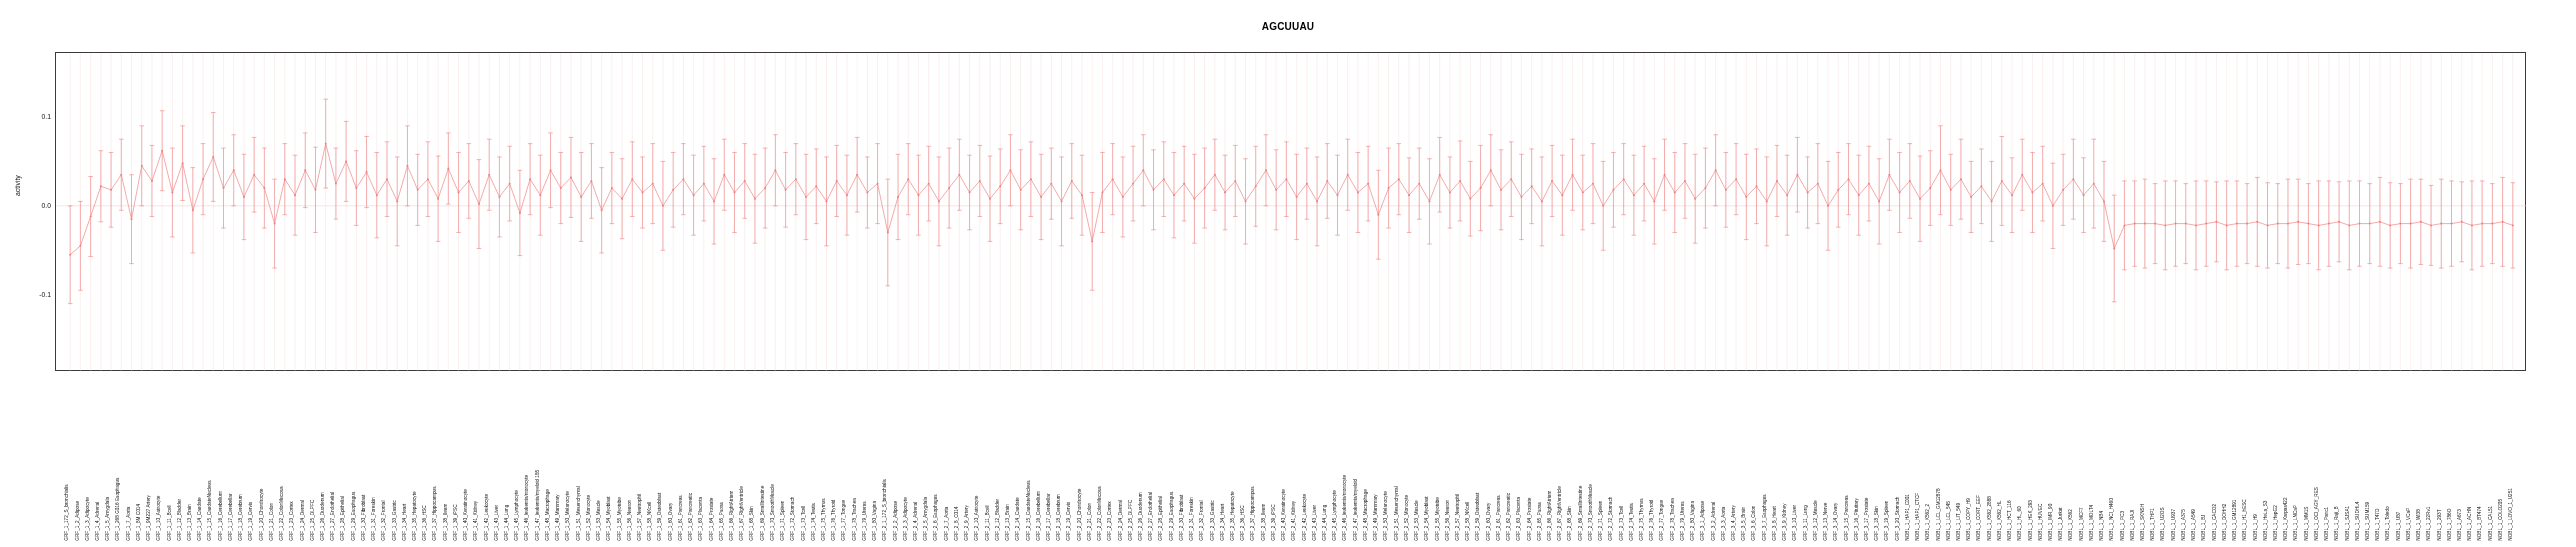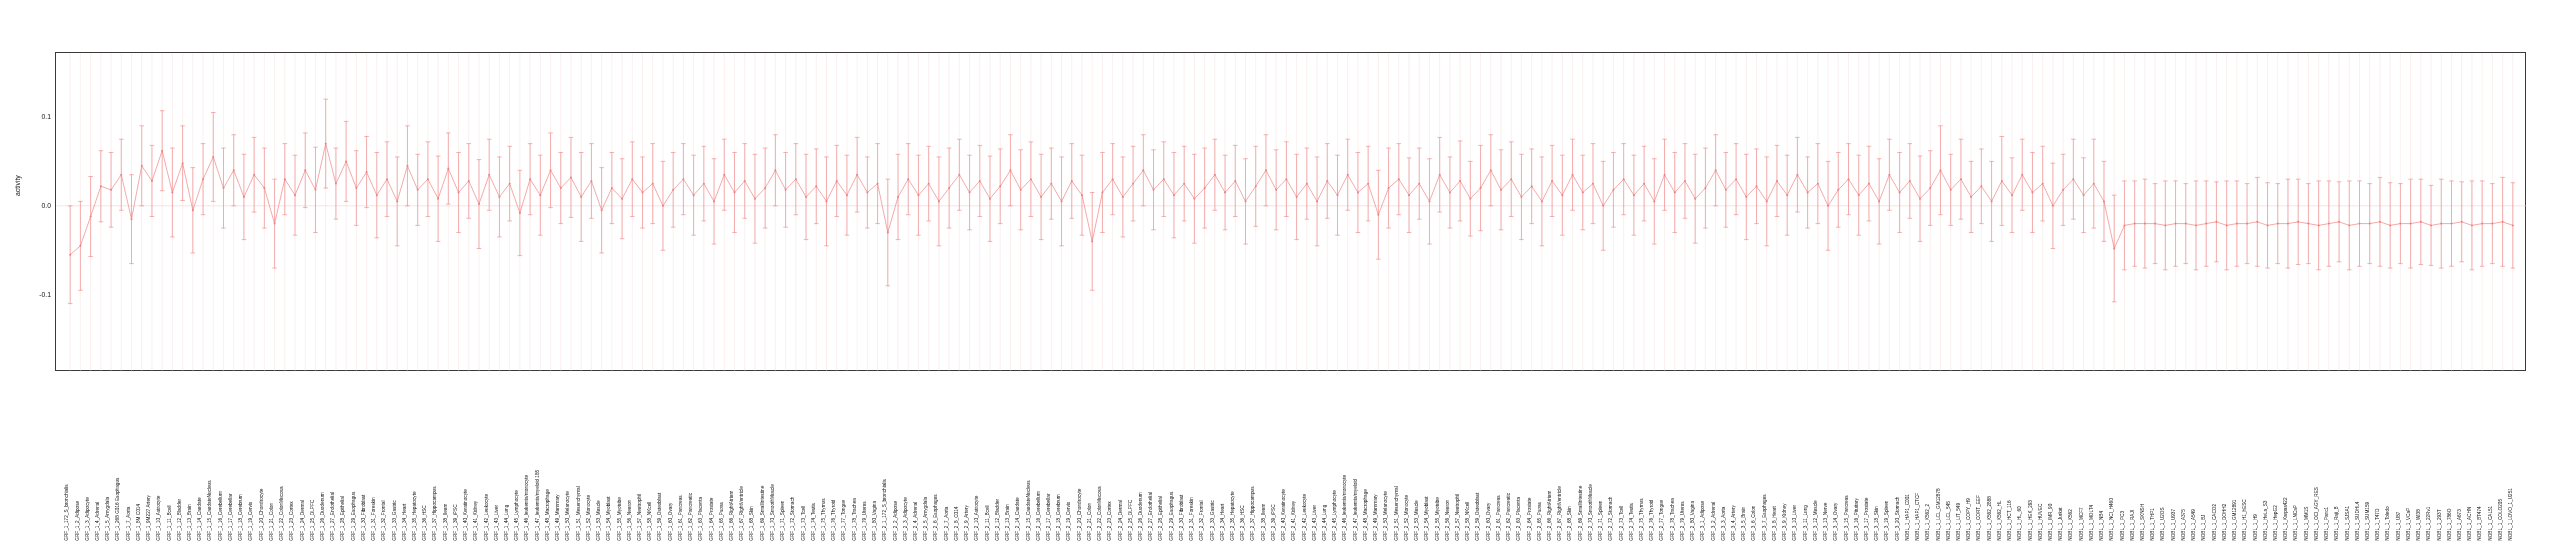--- a/index.html
+++ b/index.html
@@ -31,20 +31,21 @@
     transform:rotate(-90deg);
     font-size:4.7px;color:#111;white-space:nowrap;line-height:1;
     font-family:"Liberation Sans",sans-serif;
   }
 </style>
 </head>
 <body>
 
 <div id="stage">
 
+  <div id="title">AGCUUAU</div>
 
   <div id="ylabel">activity</div>
 
   <div id="yaxis">
       <div class="ytick" style="top: 242px;">-0.1</div>
       <div class="ytick" style="top: 153px;">0.0</div>
       <div class="ytick" style="top: 64px;">0.1</div>
     </div>
 
   <div id="plotbox">

